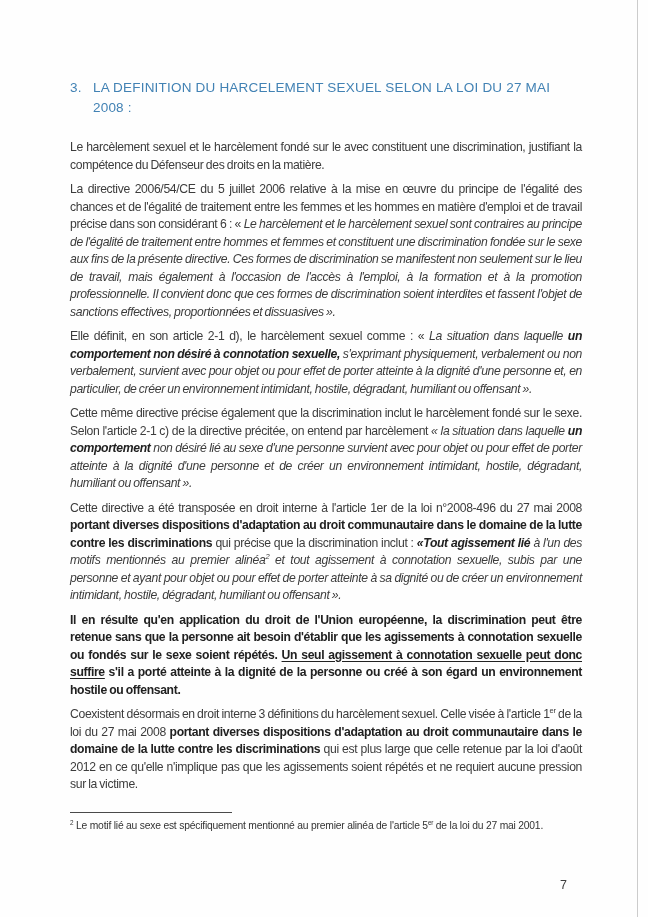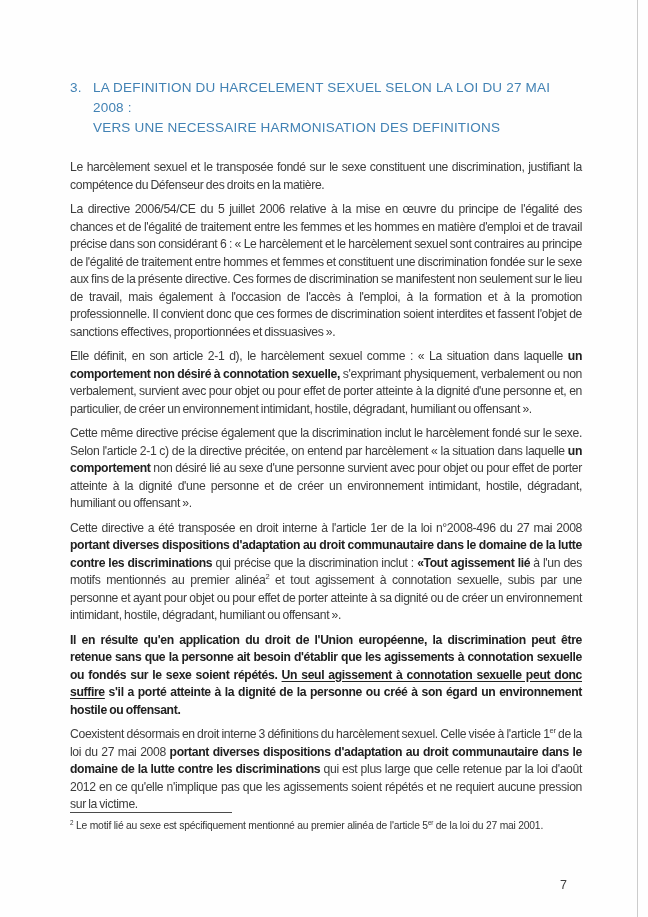--- a/index.html
+++ b/index.html
@@ -42,21 +42,21 @@
     font-size:12.2px;
     line-height:17.5px;
     letter-spacing:-0.35px;
     word-spacing:-0.7px;
     color:#3c3c3c;
     margin-bottom:7px;
   }
   .para:last-child { margin-bottom:17px; }
 
   .r-b { font-weight:bold; color:#212121; }
-  .r-i { }
+  .r-i { font-style:italic; }
   .r-u { text-decoration:underline; text-underline-offset:2px; }
   .r-s { font-size:0.62em; vertical-align:super; line-height:0; }
 
   .footnote-area {
     position:absolute;
     left:70px; top:812px;
     width:512px;
   }
   .footnote-rule {
     width:162px; height:1px;
@@ -83,26 +83,25 @@
 <div class="page">
 
   <div class="scan-edge"></div>
 
   <div class="content">
 
     <div class="heading" style="color: rgb(66, 130, 180);">
       <span class="h-num">3.</span>
       <span class="h-lines">
         <span>LA DEFINITION DU HARCELEMENT SEXUEL SELON LA LOI DU 27 MAI 2008 :</span><br>
-        <span>VERS UNE NECESSAIRE HARMONISATION DES DEFINITIONS</span>
       </span>
     </div>
 
     <div>
-        <p class="para"><span class="">Le harcèlement sexuel et le transposée fondé sur le sexe constituent une discrimination, justifiant la compétence du Défenseur des droits en la matière.</span></p>
+        <p class="para"><span class="">Le harcèlement sexuel et le harcèlement fondé sur le avec constituent une discrimination, justifiant la compétence du Défenseur des droits en la matière.</span></p>
         <p class="para"><span class="">La directive 2006/54/CE du 5 juillet 2006 relative à la mise en œuvre du principe de l'égalité des chances et de l'égalité de traitement entre les femmes et les hommes en matière d'emploi et de travail précise dans son considérant 6 : « </span><span class="r-i">Le harcèlement et le harcèlement sexuel sont contraires au principe de l'égalité de traitement entre hommes et femmes et constituent une discrimination fondée sur le sexe aux fins de la présente directive. Ces formes de discrimination se manifestent non seulement sur le lieu de travail, mais également à l'occasion de l'accès à l'emploi, à la formation et à la promotion professionnelle. Il convient donc que ces formes de discrimination soient interdites et fassent l'objet de sanctions effectives, proportionnées et dissuasives ».</span></p>
         <p class="para"><span class="">Elle définit, en son article 2-1 d), le harcèlement sexuel comme : « </span><span class="r-i">La situation dans laquelle </span><span class="r-b r-i">un comportement non désiré à connotation sexuelle,</span><span class="r-i"> s'exprimant physiquement, verbalement ou non verbalement, survient avec pour objet ou pour effet de porter atteinte à la dignité d'une personne et, en particulier, de créer un environnement intimidant, hostile, dégradant, humiliant ou offensant ».</span></p>
         <p class="para"><span class="">Cette même directive précise également que la discrimination inclut le harcèlement fondé sur le sexe. Selon l'article 2-1 c) de la directive précitée, on entend par harcèlement </span><span class="r-i">« la situation dans laquelle </span><span class="r-b r-i">un comportement</span><span class="r-i"> non désiré lié au sexe d'une personne survient avec pour objet ou pour effet de porter atteinte à la dignité d'une personne et de créer un environnement intimidant, hostile, dégradant, humiliant ou offensant ».</span></p>
         <p class="para"><span class="">Cette directive a été transposée en droit interne à l'article 1er de la loi n°2008-496 du 27 mai 2008 </span><span class="r-b">portant diverses dispositions d'adaptation au droit communautaire dans le domaine de la lutte contre les discriminations</span><span class=""> qui précise que la discrimination inclut : </span><span class="r-b r-i">«Tout agissement lié</span><span class="r-i"> à l'un des motifs mentionnés au premier alinéa</span><span class="r-i r-s">2</span><span class="r-i"> et tout agissement à connotation sexuelle, subis par une personne et ayant pour objet ou pour effet de porter atteinte à sa dignité ou de créer un environnement intimidant, hostile, dégradant, humiliant ou offensant ».</span></p>
         <p class="para"><span class="r-b">Il en résulte qu'en application du droit de l'Union européenne, la discrimination peut être retenue sans que la personne ait besoin d'établir que les agissements à connotation sexuelle ou fondés sur le sexe soient répétés. </span><span class="r-b r-u">Un seul agissement à connotation sexuelle peut donc suffire</span><span class="r-b"> s'il a porté atteinte à la dignité de la personne ou créé à son égard un environnement hostile ou offensant.</span></p>
         <p class="para"><span class="">Coexistent désormais en droit interne 3 définitions du harcèlement sexuel. Celle visée à l'article 1</span><span class="r-s">er</span><span class=""> de la loi du 27 mai 2008 </span><span class="r-b">portant diverses dispositions d'adaptation au droit communautaire dans le domaine de la lutte contre les discriminations</span><span class=""> qui est plus large que celle retenue par la loi d'août 2012 en ce qu'elle n'implique pas que les agissements soient répétés et ne requiert aucune pression sur la victime.</span></p>
       </div>
 
   </div>
 

